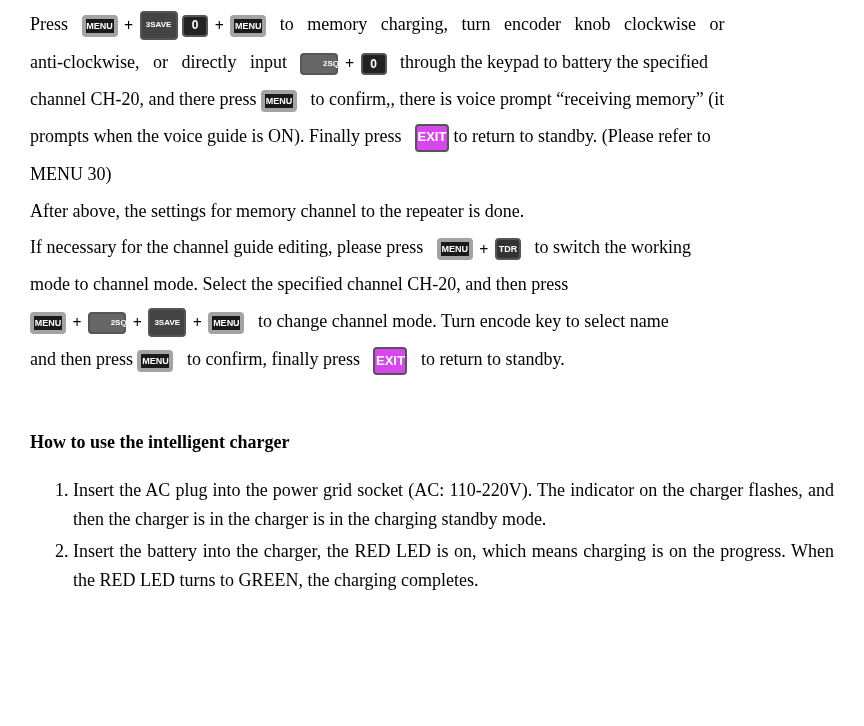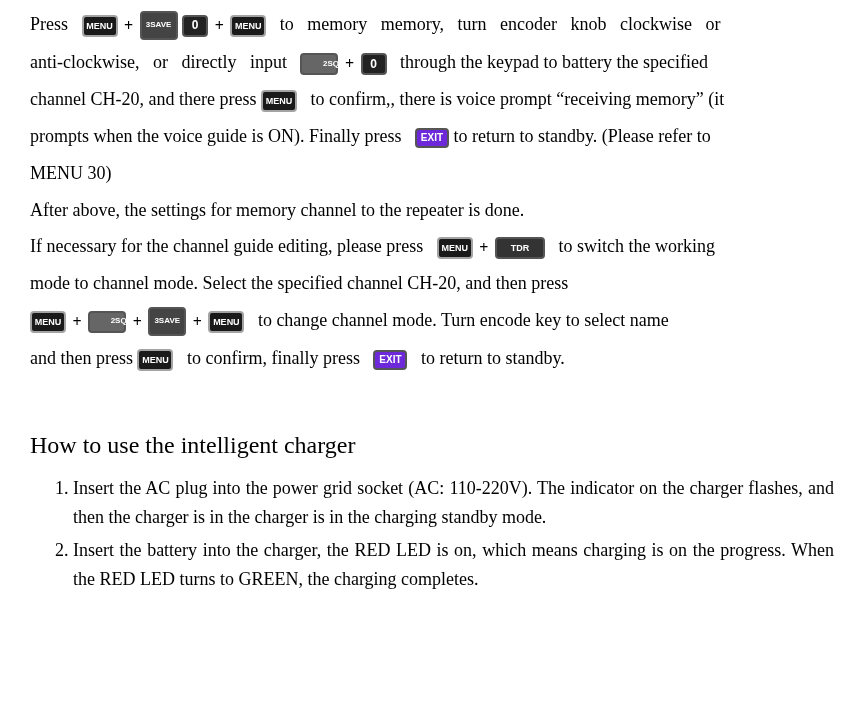--- a/index.html
+++ b/index.html
@@ -18,24 +18,24 @@
       margin-bottom: 8px;
     }
     .plus {
       display: inline-block;
       vertical-align: middle;
       font-size: 16px;
       font-weight: bold;
       margin: 0 2px;
     }
     .section-title {
-      font-weight: normal;
+      font-weight: bold;
       margin-top: 16px;
-      margin-bottom: 10px;
-      font-size: 24px;
+      margin-bottom: 19px;
+      font-size: 18px;
     }
     ol {
       margin-left: 43px;
       margin-top: 4px;
     }
     ol li {
       margin-bottom: 4px;
       text-align: justify;
     }
 
@@ -43,21 +43,21 @@
     .btn-menu {
       display: inline-flex;
       align-items: center;
       justify-content: center;
       vertical-align: middle;
       background: #1a1a1a;
       color: #fff;
       font-size: 9px;
       font-weight: bold;
       font-family: Arial, sans-serif;
-      border: 2px solid #a3a3a3;
+      border: 4px solid #a3a3a3;
       border-radius: 4px;
       width: 36px;
       height: 22px;
       letter-spacing: 0px;
     }
     .btn-save {
       display: inline-flex;
       align-items: center;
       justify-content: center;
       vertical-align: middle;
@@ -100,43 +100,43 @@
       border-radius: 4px;
       width: 38px;
       height: 22px;
       padding-left: 28px;
     }
     .btn-exit {
       display: inline-flex;
       align-items: center;
       justify-content: center;
       vertical-align: middle;
-      background: #6d28d9;
-      color: #fff;
-      font-size: 10px;
+      background: #d946ef;
+      color: #fff;
+      font-size: 13px;
       font-weight: bold;
       font-family: Arial, sans-serif;
       border: 2px solid #555;
       border-radius: 4px;
       width: 34px;
-      height: 20px;
+      height: 28px;
     }
     .btn-tdr {
       display: inline-flex;
       align-items: center;
       justify-content: center;
       vertical-align: middle;
       background: #333;
       color: #fff;
       font-size: 9px;
       font-weight: bold;
       font-family: Arial, sans-serif;
       border: 2px solid #555;
       border-radius: 4px;
-      width: 50px;
+      width: 26px;
       height: 22px;
     }
   </style>
 </head>
 <body>
 
 <div>
 
   
   <p>
@@ -146,21 +146,21 @@
     <span class="plus">+</span>
     <span class="btn-save">3SAVE</span>
     <span class="btn-zero">0</span>
     <span class="plus">+</span>
     <span class="btn-menu">MENU</span>
     &nbsp;
     <span>to</span>
     &nbsp;
     <span>memory</span>
     &nbsp;
-    <span>memory,</span>
+    <span>charging,</span>
     &nbsp;
     <span>turn</span>
     &nbsp;
     <span>encoder</span>
     &nbsp;
     <span>knob</span>
     &nbsp;
     <span>clockwise</span>
     &nbsp;
     <span>or</span>

